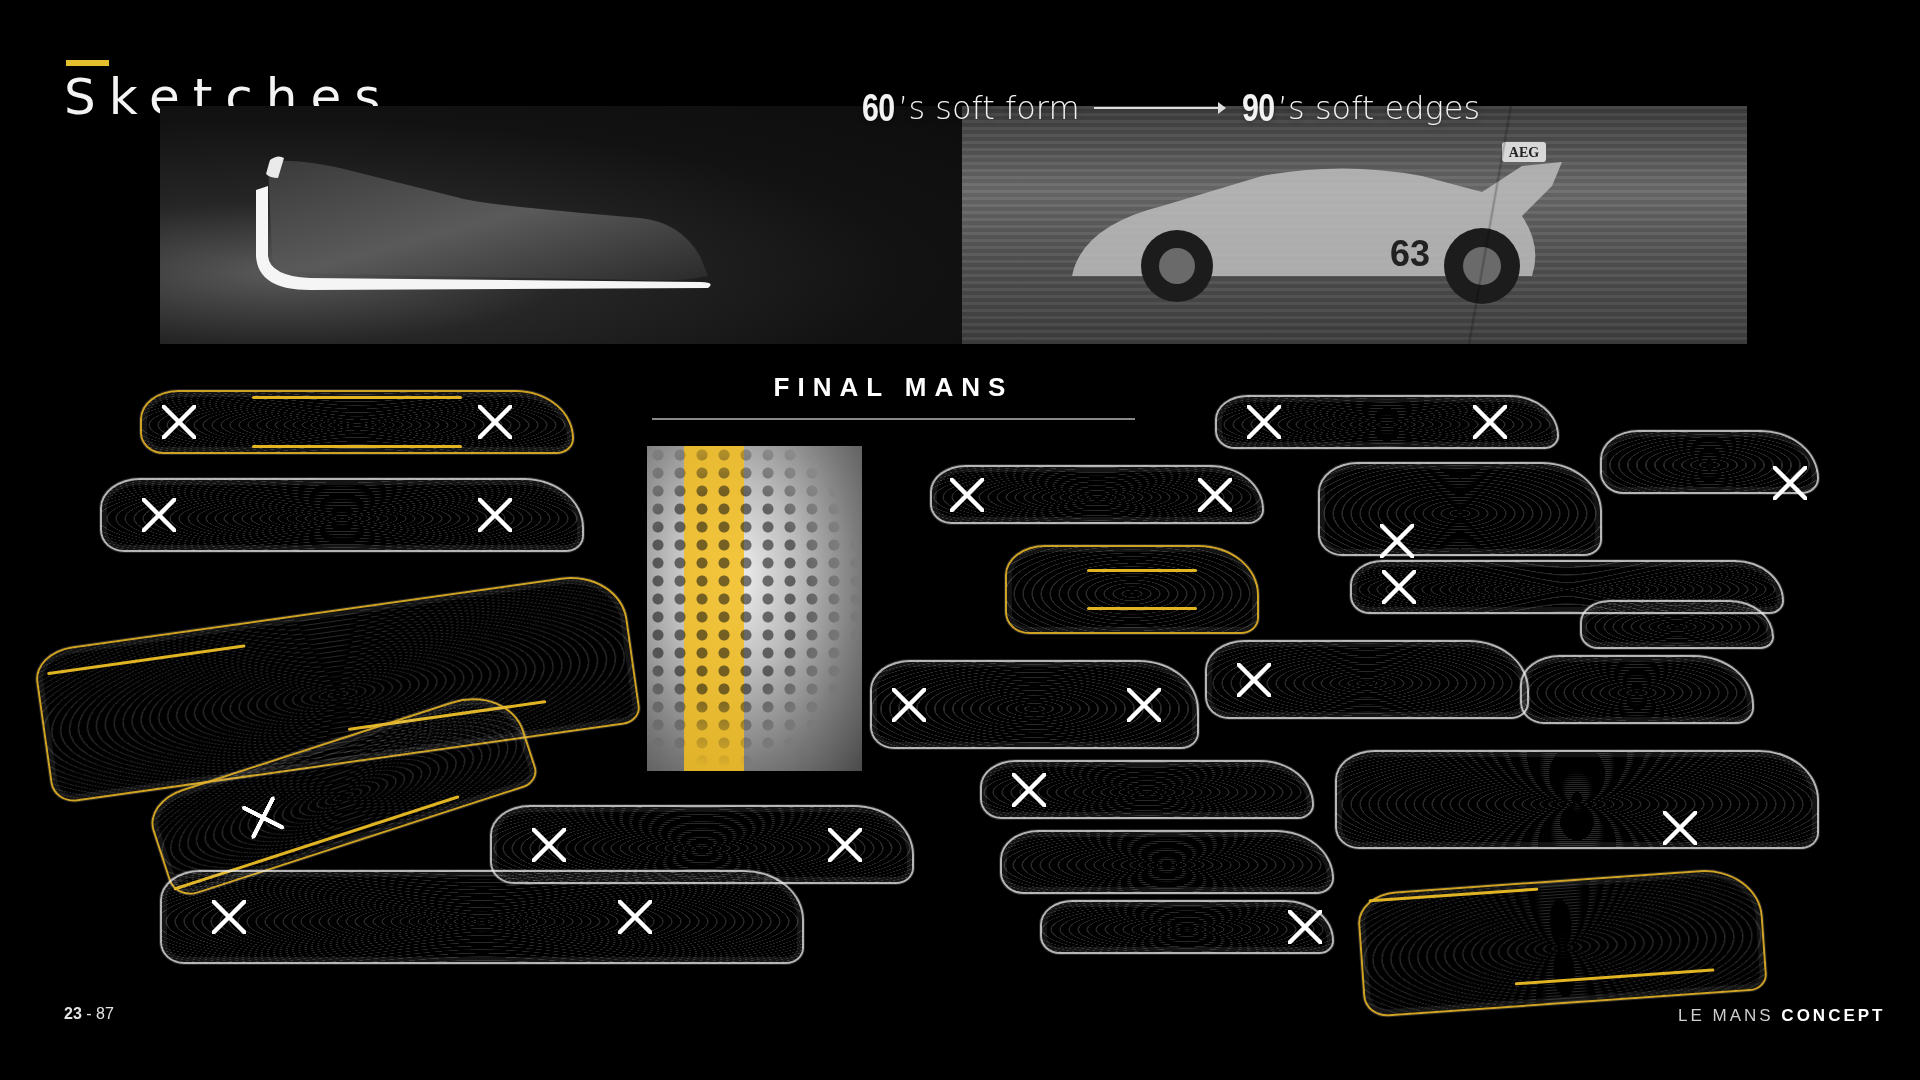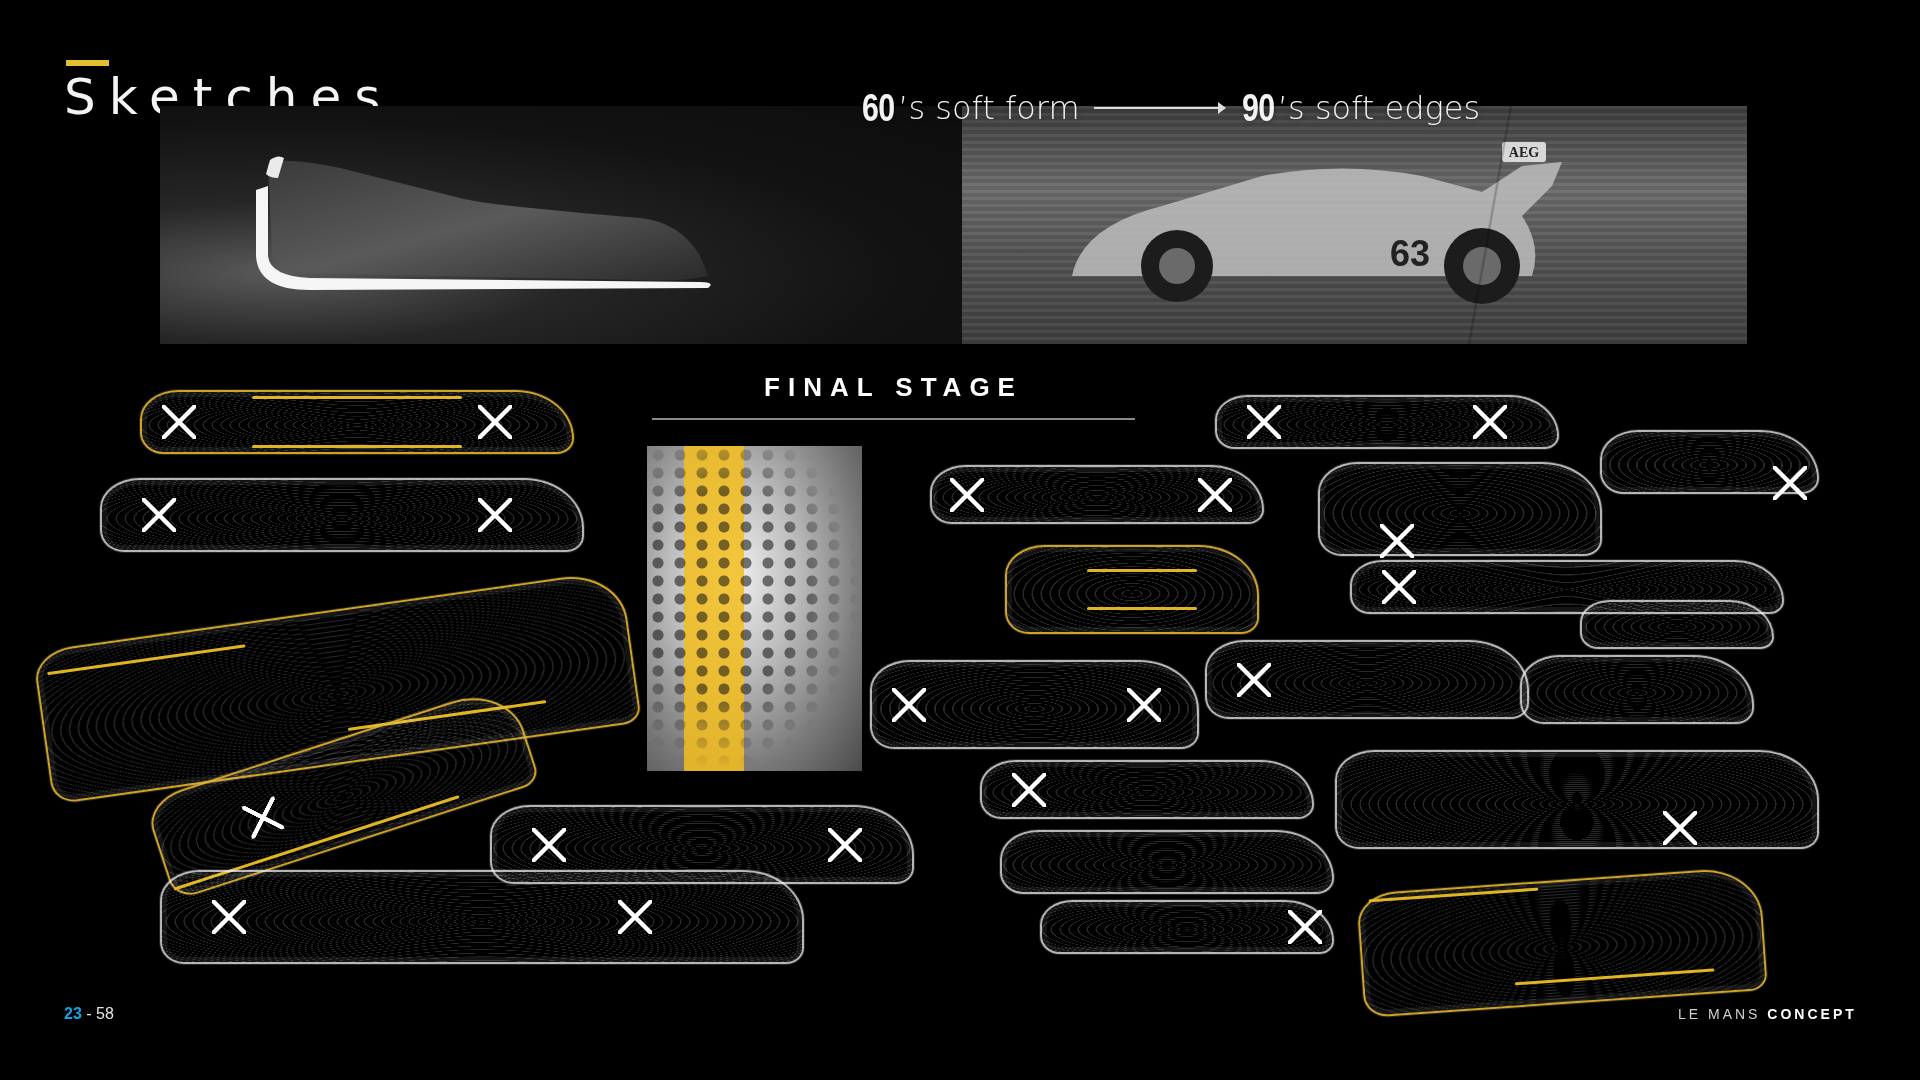--- a/index.html
+++ b/index.html
@@ -86,22 +86,22 @@
     background:
       linear-gradient(45deg, transparent 45%, #fff 46% 54%, transparent 55%),
       linear-gradient(-45deg, transparent 45%, #fff 46% 54%, transparent 55%);
   }
   .sketch .accent {
     position: absolute; height: 3px; background: #e0b422; border-radius: 2px;
   }
 
   
   .page-num { left: 64px; top: 1005px; font-size: 16px; color: #e6e6e6; }
-  .page-num b { font-weight: bold; color: #0ea5e9; }
-  .brand { left: 1678px; top: 1006px; font-size: 14px; letter-spacing: 3px; color: #cfcfcf; }
+  .page-num b { font-weight: bold; color: #e5e5e5; }
+  .brand { left: 1678px; top: 1006px; font-size: 17px; letter-spacing: 3px; color: #cfcfcf; }
   .brand b { color: #fff; font-weight: bold; }
 </style>
 </head>
 <body>
 
 <div class="abs title-accent"></div>
 <div class="abs title">Sketches</div>
 
 <div class="abs hero">
   <div class="hero-left">
@@ -134,21 +134,21 @@
 </div>
 
 <div class="abs hero-caption">
   <span class="num">60</span>
   <span style="margin-left:-8px">’s soft form</span>
   <span class="arrow"></span>
   <span class="num">90</span>
   <span style="margin-left:-8px">’s soft edges</span>
 </div>
 
-<div class="abs section-title">FINAL STAGE</div>
+<div class="abs section-title">FINAL MANS</div>
 <div class="abs section-rule"></div>
 
 <div class="abs texture">
   <div class="cells"></div>
 </div>
 
 <div class="sketch y" style="left:140px;top:390px;width:430px;height:60px;">
   <span class="wheel" style="left:20px"></span>
   <span class="wheel" style="right:60px"></span>
   <span class="accent" style="left:110px;right:110px;top:4px"></span>
@@ -214,17 +214,17 @@
 <div class="sketch" style="left:1000px;top:830px;width:330px;height:60px;"></div>
 <div class="sketch" style="left:1040px;top:900px;width:290px;height:50px;">
   <span class="wheel" style="right:10px"></span>
 </div>
 <div class="sketch y" style="left:1360px;top:880px;width:400px;height:120px;transform:rotate(-4deg);">
   <span class="accent" style="left:10px;width:170px;top:4px"></span>
   <span class="accent" style="left:150px;width:200px;bottom:20px"></span>
 </div>
 
 <div class="abs page-num">
-  <b>23</b><span> - </span><span>58</span>
+  <b>23</b><span> - </span><span>87</span>
 </div>
 <div class="abs brand">
   <span>LE MANS </span><b>CONCEPT</b>
 </div>
 
 </body></html>

